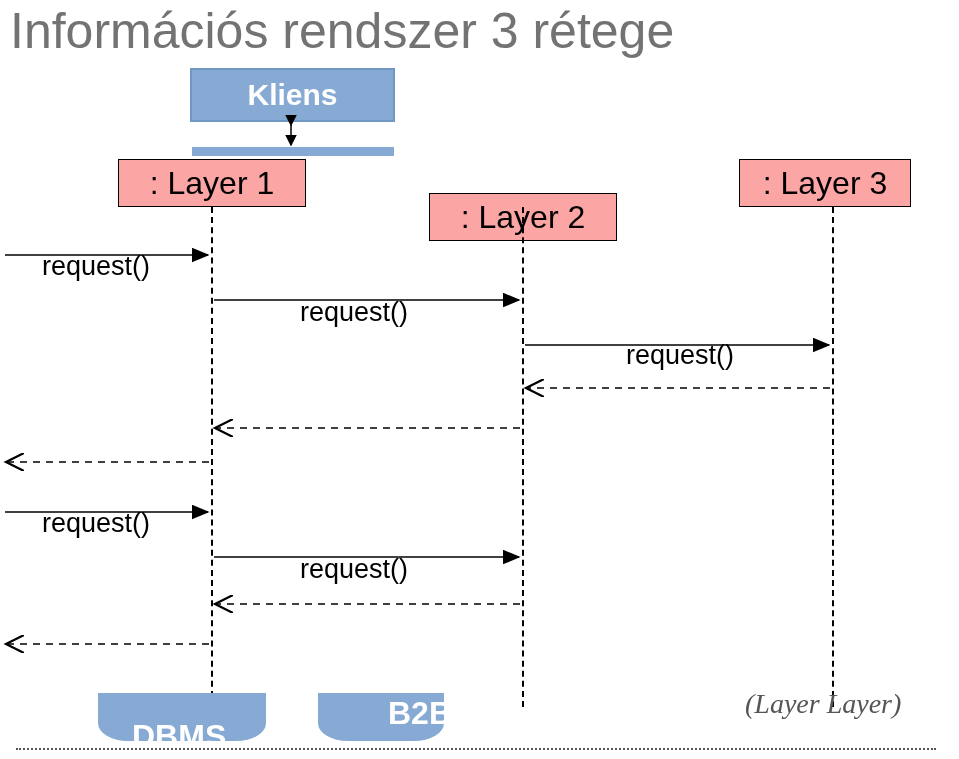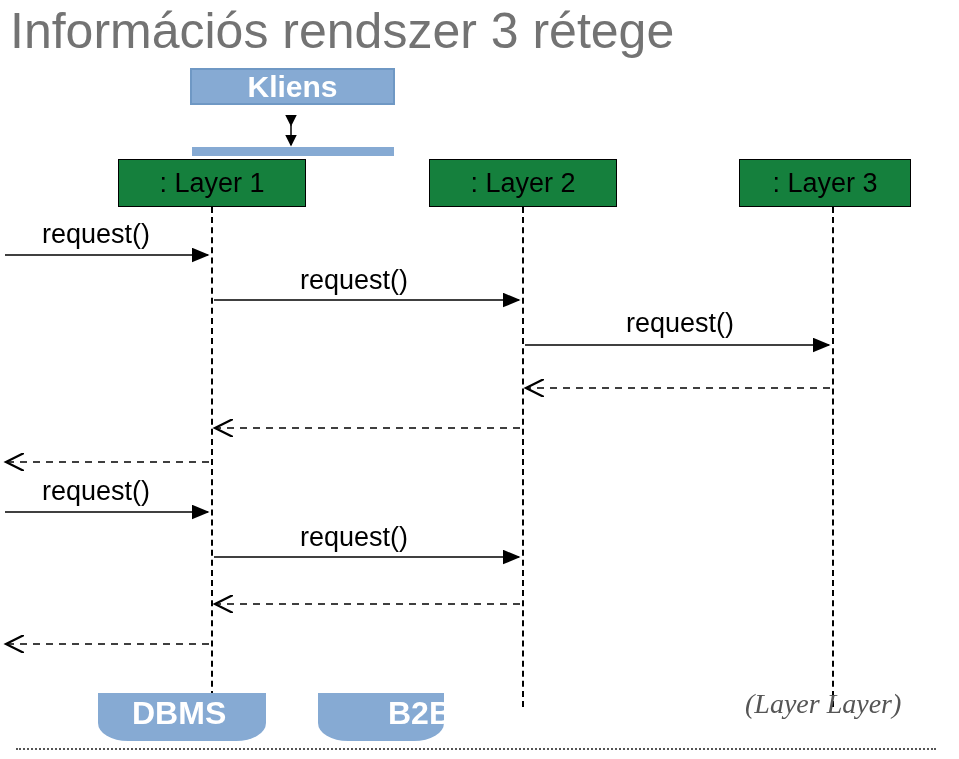--- a/index.html
+++ b/index.html
@@ -17,21 +17,21 @@
     left: 10px;
     font-size: 50px;
     color: #737373;
     font-weight: 400;
   }
   .kliens-box {
     position: absolute;
     top: 68px;
     left: 190px;
     width: 205px;
-    height: 37px;
+    height: 54px;
     background: #7aa5d6;
     background: #7da6d1;
     background: #86aad3;
     border: 2px solid #6f98c4;
     display: flex;
     align-items: center;
     justify-content: center;
     color: #fff;
     font-size: 30px;
     font-weight: 700;
@@ -42,50 +42,51 @@
     left: 192px;
     width: 202px;
     height: 9px;
     background: #86aad3;
   }
   .layer-box {
     position: absolute;
     top: 159px;
     height: 48px;
     border: 1.5px solid #000;
-    background: #15803d;
+    background: #fca5a5;
     display: flex;
     align-items: center;
     justify-content: center;
-    font-size: 27px;
+    font-size: 32px;
   }
   .layer1 { left: 118px; width: 188px; }
-  .layer2 { left: 429px; width: 188px; }
+  .layer2 { left: 429px; width: 188px; margin-top: 34px; }
   .layer3 { left: 739px; width: 172px; }
 
   .lifeline {
     position: absolute;
     top: 207px;
     height: 500px;
     border-left: 2px dashed #000;
   }
   .ll1 { left: 211px; }
   .ll2 { left: 522px; }
   .ll3 { left: 832px; }
 
   .msg-label {
     position: absolute;
     font-size: 27px;
     color: #000;
+    margin-top: 32px;
   }
 
   
   .bottom-dbms {
     position: absolute;
-    top: 695px;
+    top: 718px;
     left: 132px;
     color: #fff;
     font-size: 32px;
     font-weight: 700;
   }
   .bottom-b2b {
     position: absolute;
     top: 695px;
     left: 348px;
     color: #fff;

